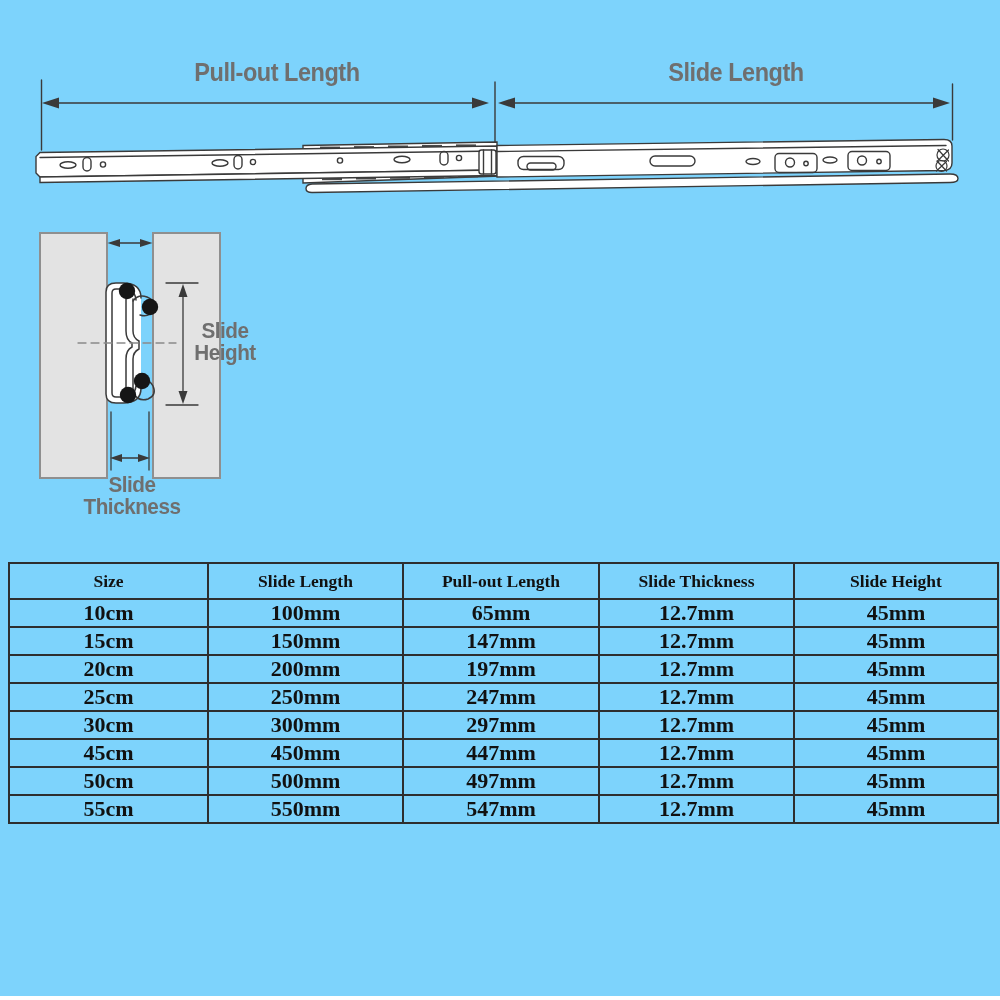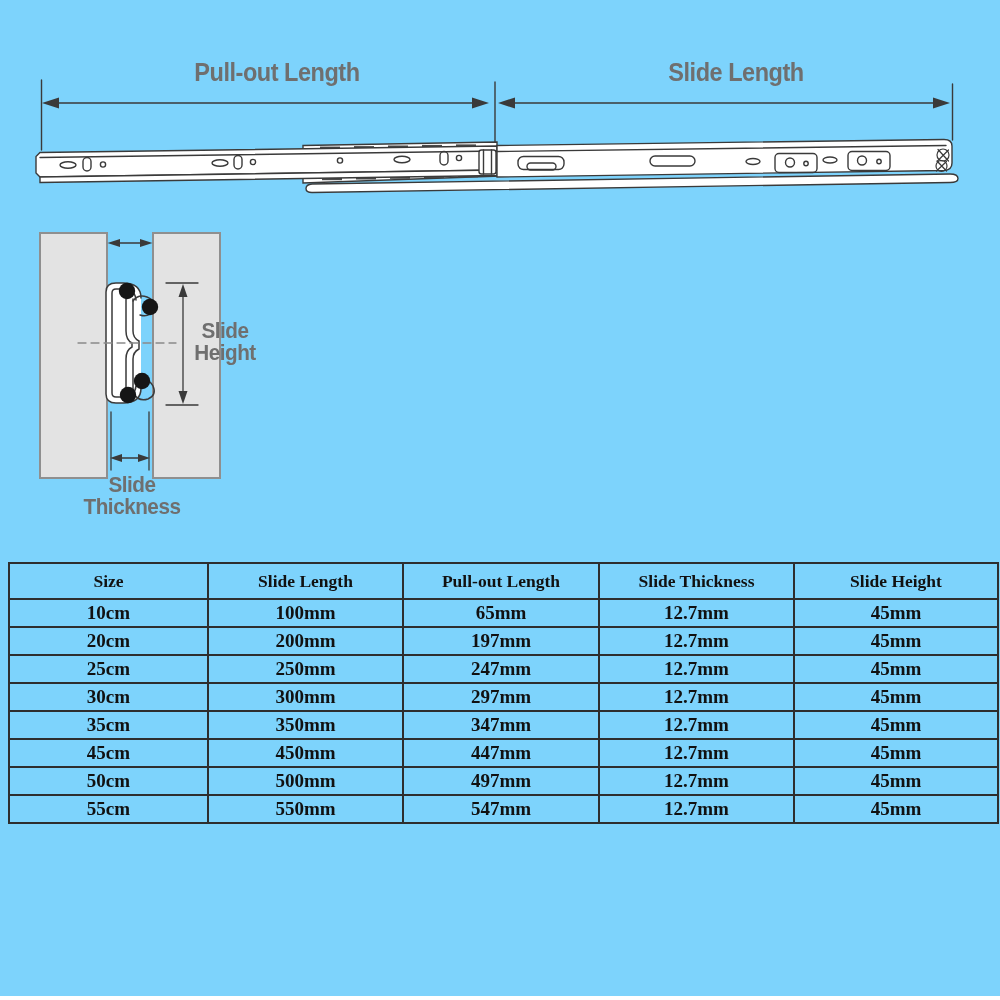--- a/index.html
+++ b/index.html
@@ -9,21 +9,21 @@
   .lbl{position:absolute;font-family:"Liberation Sans",sans-serif;font-weight:bold;
        color:#6f6f6f;text-align:center;line-height:1.0;transform:scaleX(.94);}
   .lbl-big{font-size:25px;letter-spacing:-0.5px;}
   .lbl-mid{font-size:22px;letter-spacing:-0.5px;line-height:22px;}
   .lbl span{display:block;}
   table.spec{position:absolute;left:8px;top:562px;width:989px;border-collapse:collapse;
              table-layout:fixed;font-family:"Liberation Serif",serif;font-weight:bold;color:#111;padding-left:14px;}
   table.spec th,table.spec td{border:2px solid #2e2e2e;text-align:center;vertical-align:middle;
              padding:0;}
   table.spec th{height:34px;font-size:17.5px;}
-  table.spec td{height:26px;font-size:19px;}
+  table.spec td{height:26px;font-size:22px;}
 </style>
 </head>
 <body>
 
 <div class="canvas">
 
   <svg width="1000" height="560" viewBox="0 0 1000 560">
     <g stroke="#3a3a3a" stroke-width="1.4" fill="none" stroke-linecap="round">
 
       <g>
@@ -179,20 +179,27 @@
     </thead>
     <tbody>
       <tr>
           <td>10cm</td>
           <td>100mm</td>
           <td>65mm</td>
           <td>12.7mm</td>
           <td>45mm</td>
         </tr>
       <tr>
+          <td>15cm</td>
+          <td>150mm</td>
+          <td>147mm</td>
+          <td>12.7mm</td>
+          <td>45mm</td>
+        </tr>
+      <tr>
           <td>20cm</td>
           <td>200mm</td>
           <td>197mm</td>
           <td>12.7mm</td>
           <td>45mm</td>
         </tr>
       <tr>
           <td>25cm</td>
           <td>250mm</td>
           <td>247mm</td>
@@ -200,27 +207,20 @@
           <td>45mm</td>
         </tr>
       <tr>
           <td>30cm</td>
           <td>300mm</td>
           <td>297mm</td>
           <td>12.7mm</td>
           <td>45mm</td>
         </tr>
       <tr>
-          <td>35cm</td>
-          <td>350mm</td>
-          <td>347mm</td>
-          <td>12.7mm</td>
-          <td>45mm</td>
-        </tr>
-      <tr>
           <td>45cm</td>
           <td>450mm</td>
           <td>447mm</td>
           <td>12.7mm</td>
           <td>45mm</td>
         </tr>
       <tr>
           <td>50cm</td>
           <td>500mm</td>
           <td>497mm</td>

